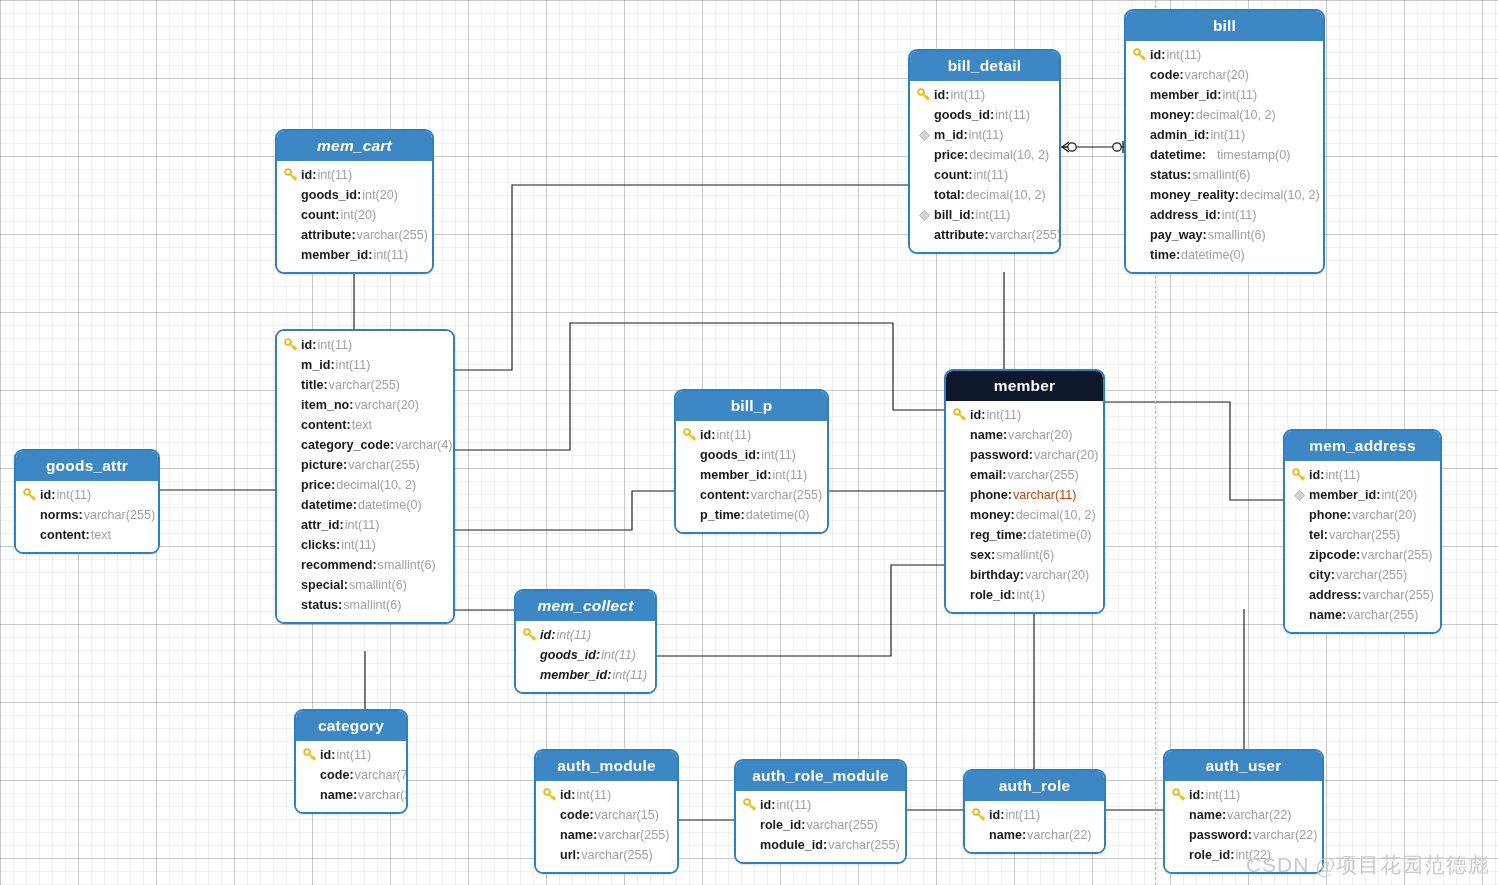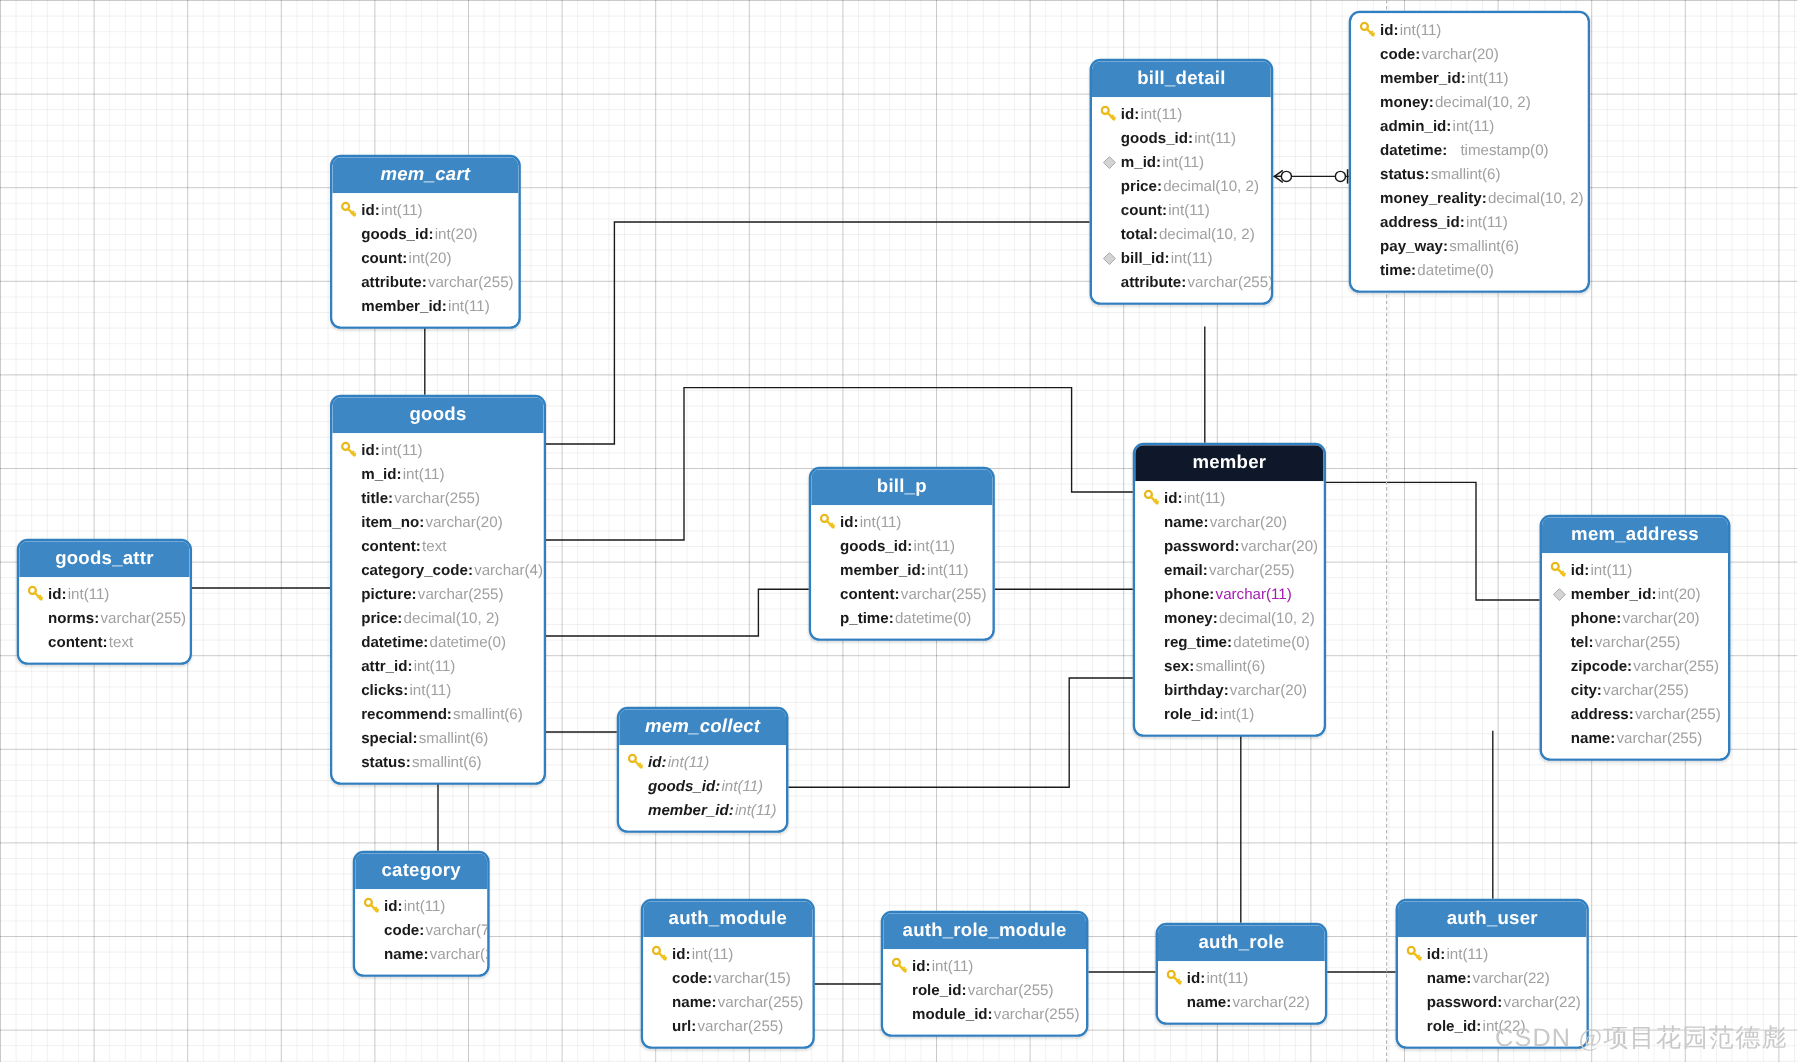--- a/index.html
+++ b/index.html
@@ -128,20 +128,21 @@
       <path d="M1034,609 L1034,769" fill="none" stroke="#1a1a1a" stroke-width="1.15"></path>
       <path d="M1244,609 L1244,749" fill="none" stroke="#1a1a1a" stroke-width="1.15"></path>
     </svg>
 
   <div id="dividers-layer">
       <div class="page-divider" style="left: 1155px;"></div>
     </div>
 
   <div id="entities-layer">
       <div class="entity" style="left: 1124px; top: 9px; width: 201px; border-color: rgb(47, 127, 193);">
+        <div class="entity-header" style="background: rgb(60, 135, 196);">bill</div>
         <div class="entity-body">
           <div class="field">
             <span class="fld-icon">
               <svg width="14" height="14" viewBox="0 0 16 16" aria-hidden="true">
                 <circle cx="4.6" cy="4.6" r="3.3" fill="none" stroke="#e8b817" stroke-width="2.1"></circle>
                 <path d="M6.6 6.6 L13.2 13.2" stroke="#f0c021" stroke-width="2.3" stroke-linecap="round"></path>
                 <path d="M10.4 11.2 L12.0 9.6" stroke="#f0c021" stroke-width="2.1" stroke-linecap="round"></path>
                 <path d="M12.1 12.9 L13.6 11.4" stroke="#f0c021" stroke-width="2.1" stroke-linecap="round"></path>
               </svg>
             </span>
@@ -315,21 +316,20 @@
           </div>
           <div class="field">
             <span class="fld-icon"></span>
             <span class="fld-name">member_id</span>
             <span class="fld-name">:</span>
             <span class="fld-type" style="color: rgb(160, 160, 160);">int(11)</span>
           </div>
         </div>
       </div>
       <div class="entity" style="left: 275px; top: 329px; width: 180px; border-color: rgb(47, 127, 193);">
-        <div class="entity-header" style="background: rgb(60, 135, 196);">goods</div>
         <div class="entity-body">
           <div class="field">
             <span class="fld-icon">
               <svg width="14" height="14" viewBox="0 0 16 16" aria-hidden="true">
                 <circle cx="4.6" cy="4.6" r="3.3" fill="none" stroke="#e8b817" stroke-width="2.1"></circle>
                 <path d="M6.6 6.6 L13.2 13.2" stroke="#f0c021" stroke-width="2.3" stroke-linecap="round"></path>
                 <path d="M10.4 11.2 L12.0 9.6" stroke="#f0c021" stroke-width="2.1" stroke-linecap="round"></path>
                 <path d="M12.1 12.9 L13.6 11.4" stroke="#f0c021" stroke-width="2.1" stroke-linecap="round"></path>
               </svg>
             </span>
@@ -448,21 +448,21 @@
           <div class="field">
             <span class="fld-icon"></span>
             <span class="fld-name">email</span>
             <span class="fld-name">:</span>
             <span class="fld-type" style="color: rgb(160, 160, 160);">varchar(255)</span>
           </div>
           <div class="field">
             <span class="fld-icon"></span>
             <span class="fld-name">phone</span>
             <span class="fld-name">:</span>
-            <span class="fld-type" style="color: #a21caf;">varchar(11)</span>
+            <span class="fld-type" style="color: #c2410c;">varchar(11)</span>
           </div>
           <div class="field">
             <span class="fld-icon"></span>
             <span class="fld-name">money</span>
             <span class="fld-name">:</span>
             <span class="fld-type" style="color: rgb(160, 160, 160);">decimal(10, 2)</span>
           </div>
           <div class="field">
             <span class="fld-icon"></span>
             <span class="fld-name">reg_time</span>

